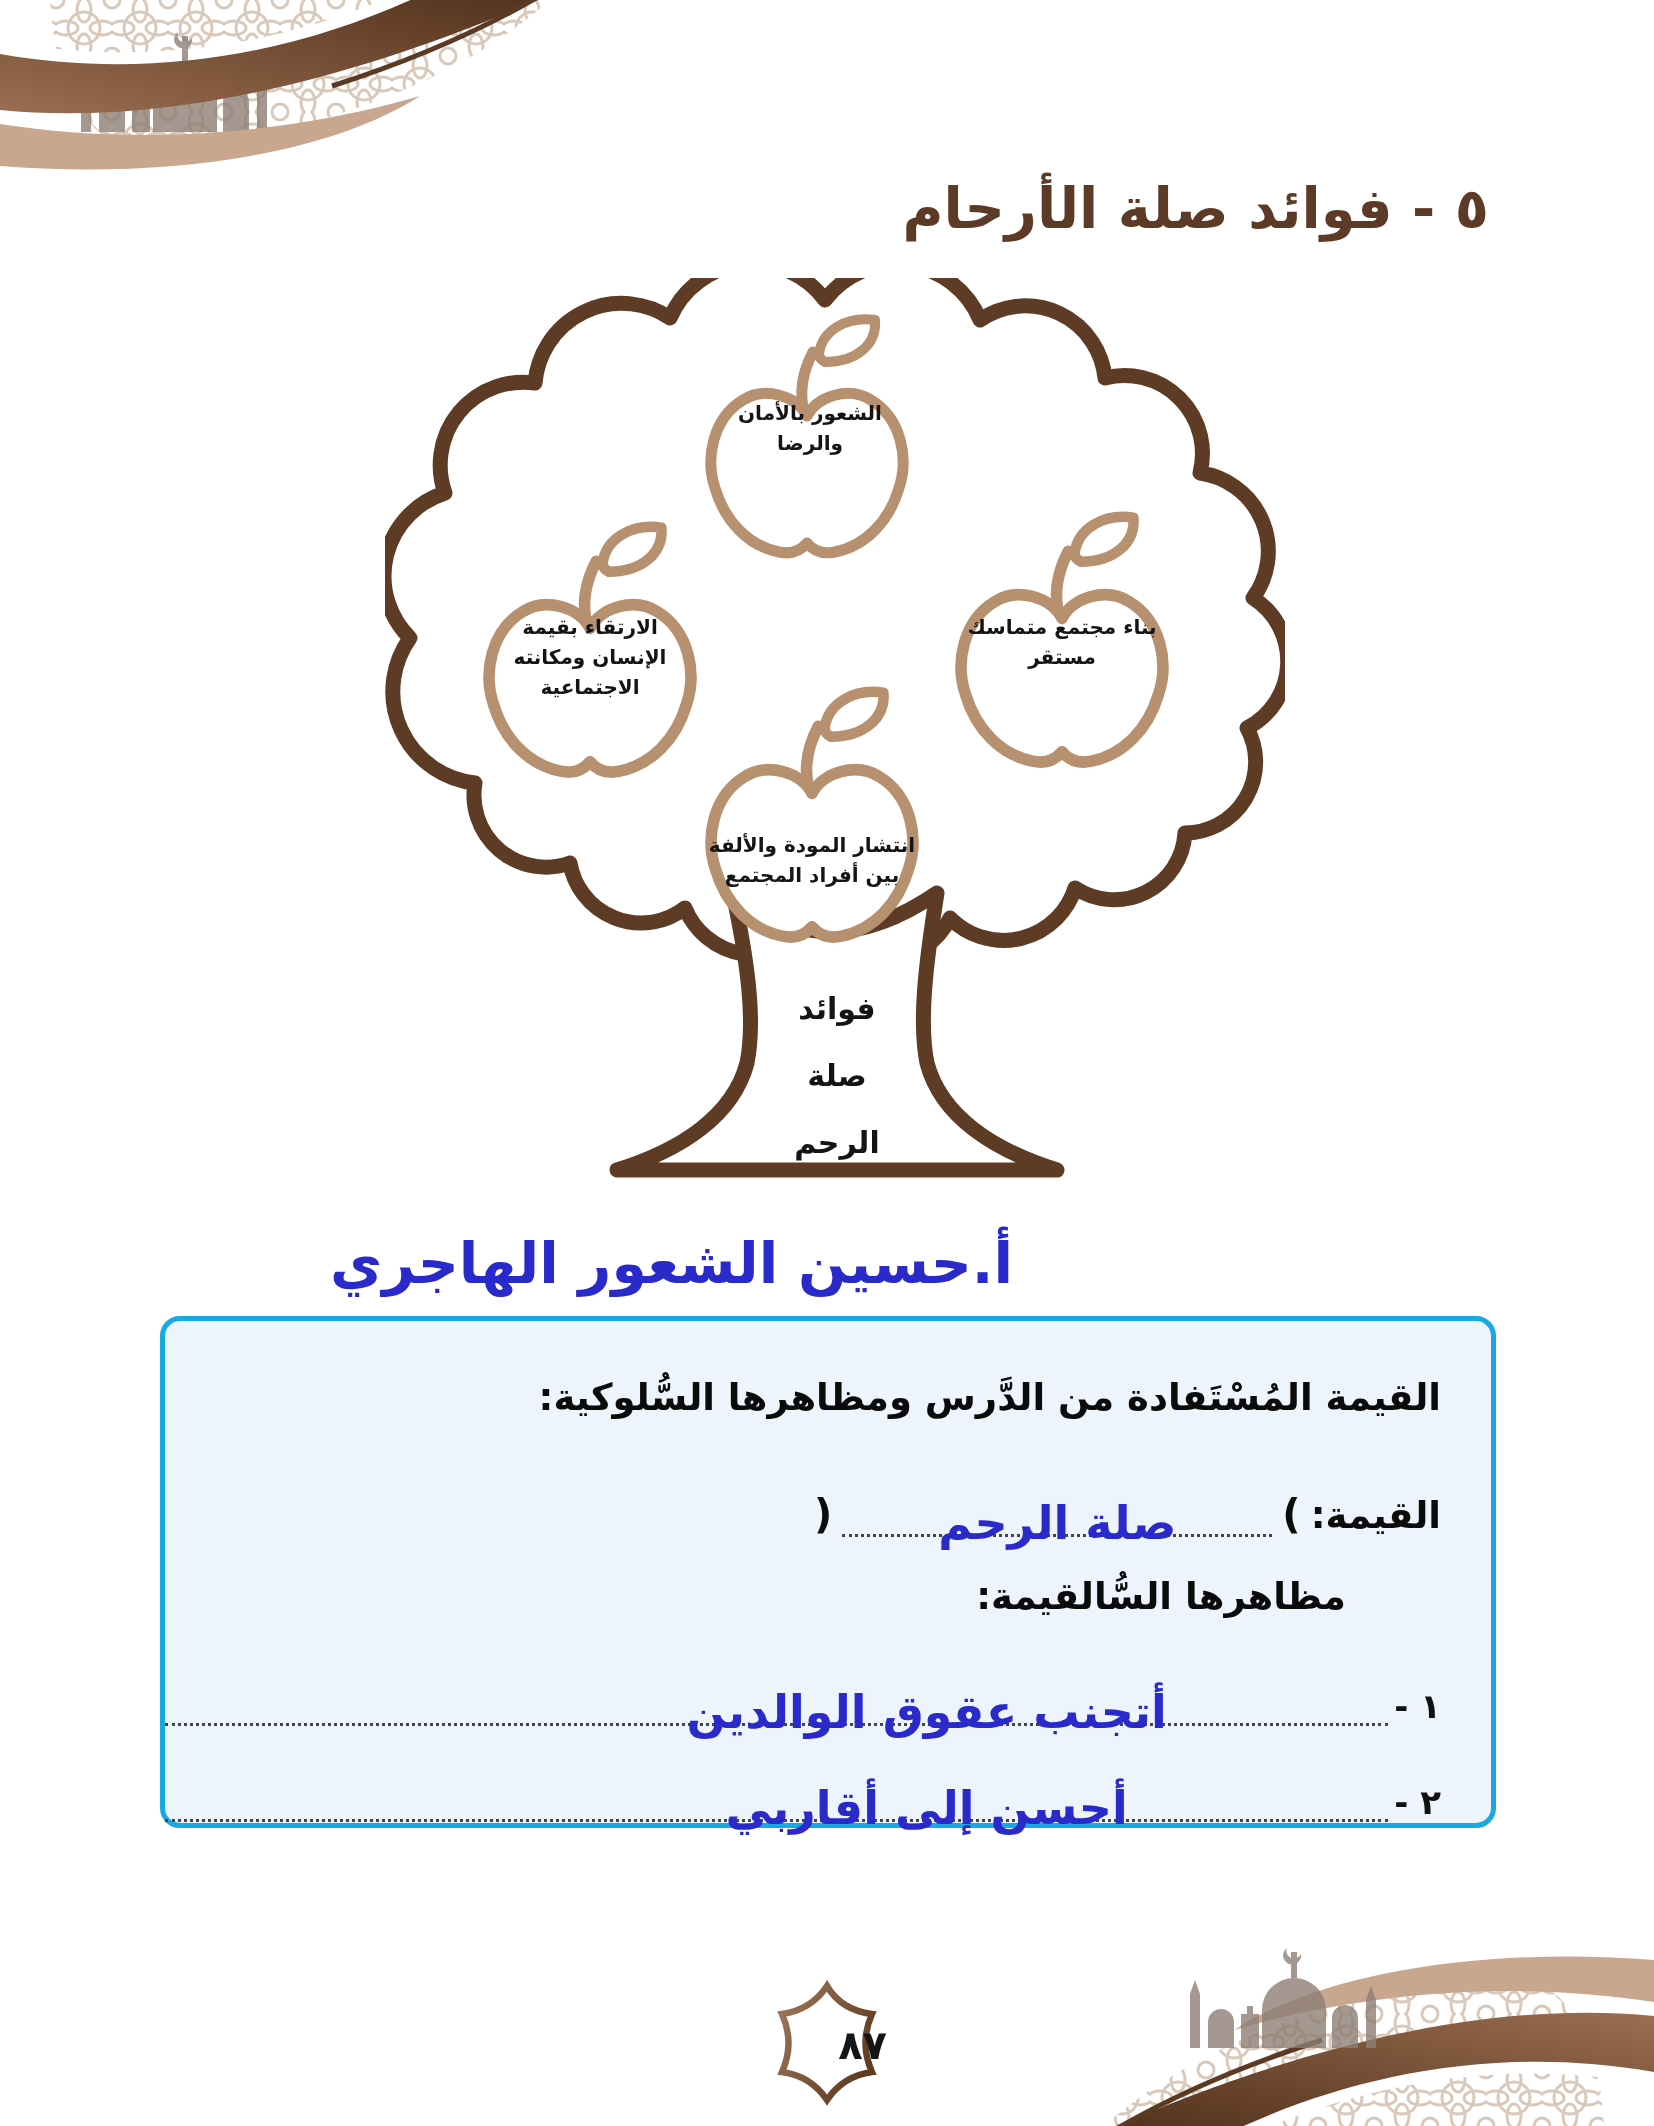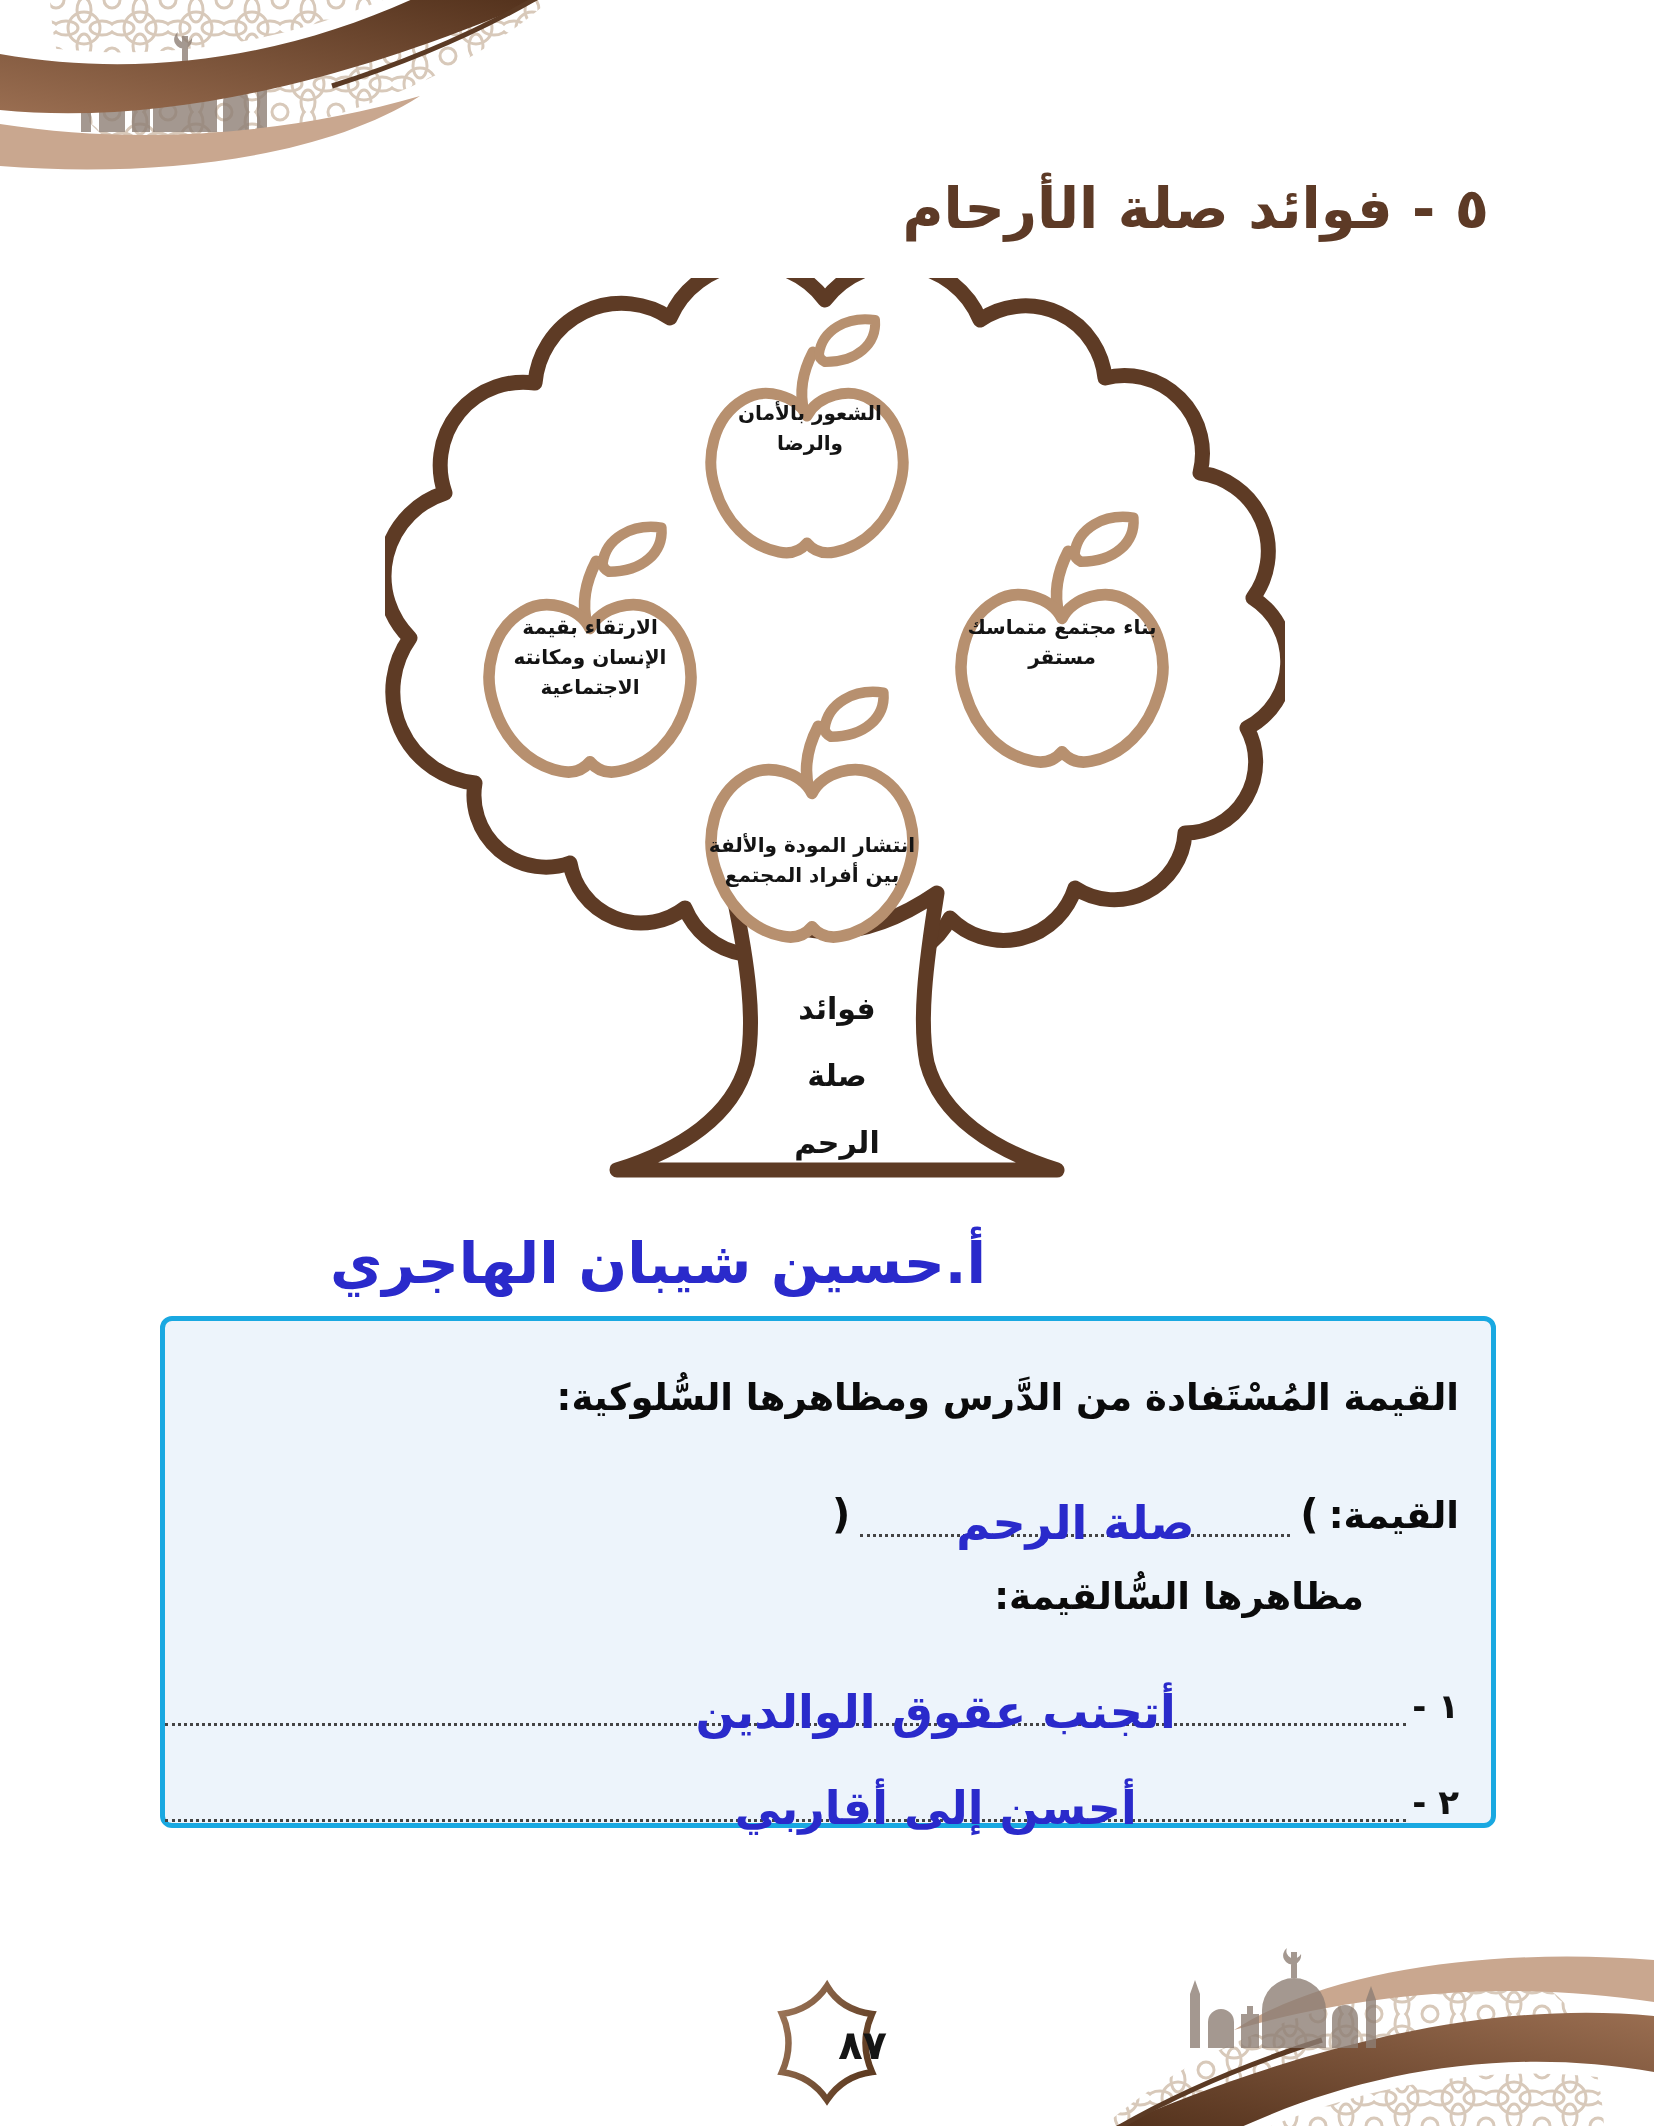--- a/index.html
+++ b/index.html
@@ -37,22 +37,22 @@
 
   
   .teacher-name{
     left:330px;top:1230px;font-size:57px;font-weight:bold;color:#2a2acb;
     direction:rtl;white-space:nowrap;
   }
 
   
   .value-box{
     left:160px;top:1316px;width:1336px;height:512px;box-sizing:border-box;
-    background:#edf4fb;border:5px solid #19a8e1;border-radius:12px;
-    padding:30px 32px 20px 32px;direction:rtl;
+    background:#edf4fb;border:5px solid #19a8e1;border-radius:20px;
+    padding:30px 50px 20px 32px;direction:rtl;
   }
   .vb-heading{
     margin-top:25px;font-size:37px;font-weight:bold;color:#0b0b0b;text-align:right;
   }
   .vb-value-row{
     margin-top:40px;display:flex;direction:rtl;align-items:flex-end;height:78px;
   }
   .vb-value-label{font-size:37px;font-weight:bold;color:#0b0b0b;}
   .paren{font-size:40px;font-weight:bold;color:#0b0b0b;direction:ltr;padding:0 10px;}
   .vb-answer-line{
@@ -183,21 +183,21 @@
   <div class="apple-label right">بناء مجتمع متماسك مستقر</div>
   <div class="apple-label left">الارتقاء بقيمة الإنسان ومكانته الاجتماعية</div>
   <div class="apple-label bottom">انتشار المودة والألفة بين أفراد المجتمع</div>
   <div class="trunk-label">
     <div>فوائد</div>
     <div>صلة</div>
     <div>الرحم</div>
   </div>
 </div>
 
-<div class="abs teacher-name">أ.حسين شيبان الهاجري</div>
+<div class="abs teacher-name">أ.حسين الشعور الهاجري</div>
 
 <div class="abs value-box">
   <div class="vb-heading">القيمة المُسْتَفادة من الدَّرس ومظاهرها السُّلوكية:</div>
 
   <div class="vb-value-row">
     <span class="vb-value-label">القيمة:</span>
     <span class="paren">(</span>
     <span class="vb-answer-line">
       <span class="blue-answer">صلة الرحم</span>
     </span>

